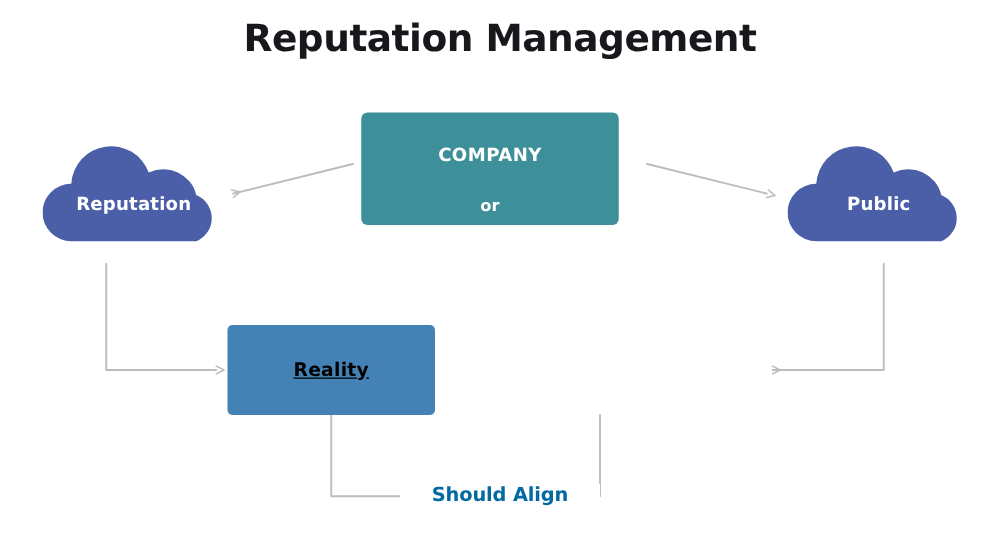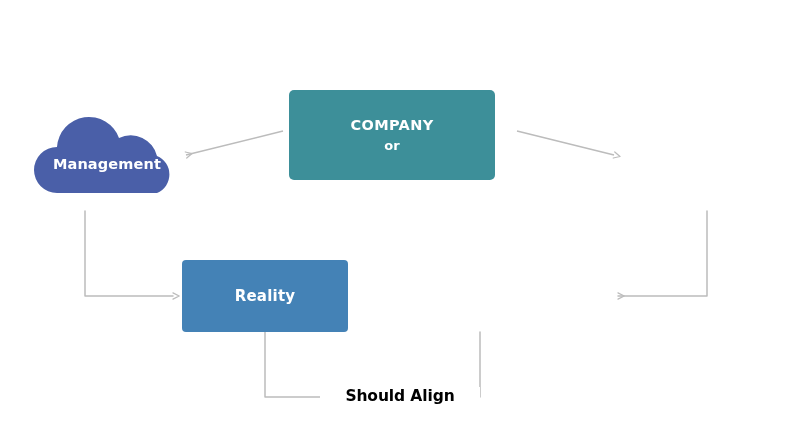--- a/index.html
+++ b/index.html
@@ -55,20 +55,21 @@
     box-sizing: border-box;
     padding: 4px 0;
   }
   #company-box .line {
     color: #ffffff;
     font-size: 14.5px;
     font-weight: 700;
     letter-spacing: 0.35px;
     line-height: 1.52;
     text-align: center;
+    margin-top: 20px;
   }
   #company-box .line.small {
     font-size: 13px;
     letter-spacing: 0.2px;
   }
 
   
   .cloud {
     position: absolute;
     width: 146px;
@@ -97,49 +98,51 @@
   
   .blue-box {
     position: absolute;
     width: 166px;
     height: 72px;
     background: #4482b6;
     border-radius: 4px;
     display: flex;
     align-items: center;
     justify-content: center;
-    color: #ffffff;
+    color: #000000;
     font-size: 15px;
     font-weight: 700;
     letter-spacing: 0.2px;
+    text-decoration: underline;
   }
   #reality-box    { left: 182px; top: 260px; }
   #perception-box { left: 434px; top: 260px; }
 
   
   #should-align {
     position: absolute;
     left: 320px;
     top: 387px;
     width: 160px;
     text-align: center;
     font-size: 15.5px;
     font-weight: 700;
     letter-spacing: -0.1px;
-    color: #000000;
+    color: #0369a1;
     background: #ffffff;
     padding: 0 6px;
     box-sizing: border-box;
   }
 </style>
 </head>
 <body>
 
 <div id="canvas">
 
+  <div id="title">Reputation Management</div>
 
   <svg id="wires" viewBox="0 0 800 440" xmlns="http://www.w3.org/2000/svg">
     <defs>
       <marker id="ah-left" markerWidth="9" markerHeight="9" refX="7.4" refY="4.5" orient="auto" markerUnits="userSpaceOnUse">
         <path d="M7.4,1.4 L1.2,4.5 L7.4,7.6" fill="none" stroke="#bcbcbc" stroke-width="1.25" stroke-linecap="round" stroke-linejoin="round"></path>
       </marker>
       <marker id="ah-right" markerWidth="9" markerHeight="9" refX="1.6" refY="4.5" orient="auto" markerUnits="userSpaceOnUse">
         <path d="M1.6,1.4 L7.8,4.5 L1.6,7.6" fill="none" stroke="#bcbcbc" stroke-width="1.25" stroke-linecap="round" stroke-linejoin="round"></path>
       </marker>
     </defs>
@@ -172,23 +175,34 @@
 
   <div class="cloud" id="cloud-employees">
     <svg viewBox="0 0 146 78" xmlns="http://www.w3.org/2000/svg">
       <path d="M23,77
                A23,23 0 0 1 23,31
                A32,32 0 0 1 85,22
                A27,27 0 0 1 123,40
                A20,20 0 0 1 123,77
                Z" fill="#4a5fa8"></path>
     </svg>
-    <div class="cloud-label">Management</div>
-  </div>
-
+    <div class="cloud-label">Reputation</div>
+  </div>
+
+  <div class="cloud" id="cloud-public">
+    <svg viewBox="0 0 146 78" xmlns="http://www.w3.org/2000/svg">
+      <path d="M23,77
+               A23,23 0 0 1 23,31
+               A32,32 0 0 1 85,22
+               A27,27 0 0 1 123,40
+               A20,20 0 0 1 123,77
+               Z" fill="#4a5fa8"></path>
+    </svg>
+    <div class="cloud-label">Public</div>
+  </div>
 
   <div class="blue-box" id="reality-box">
     <span>Reality</span>
   </div>
 
 
   <div id="should-align">Should Align</div>
 
 </div>
 

